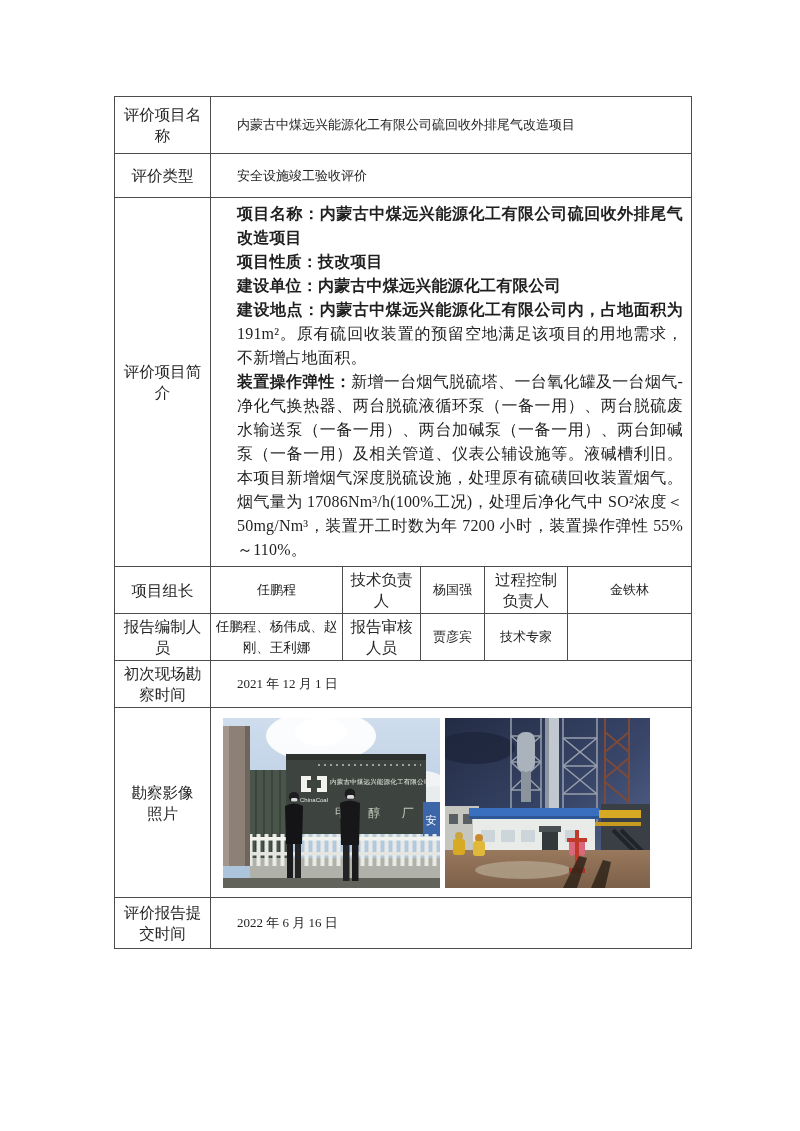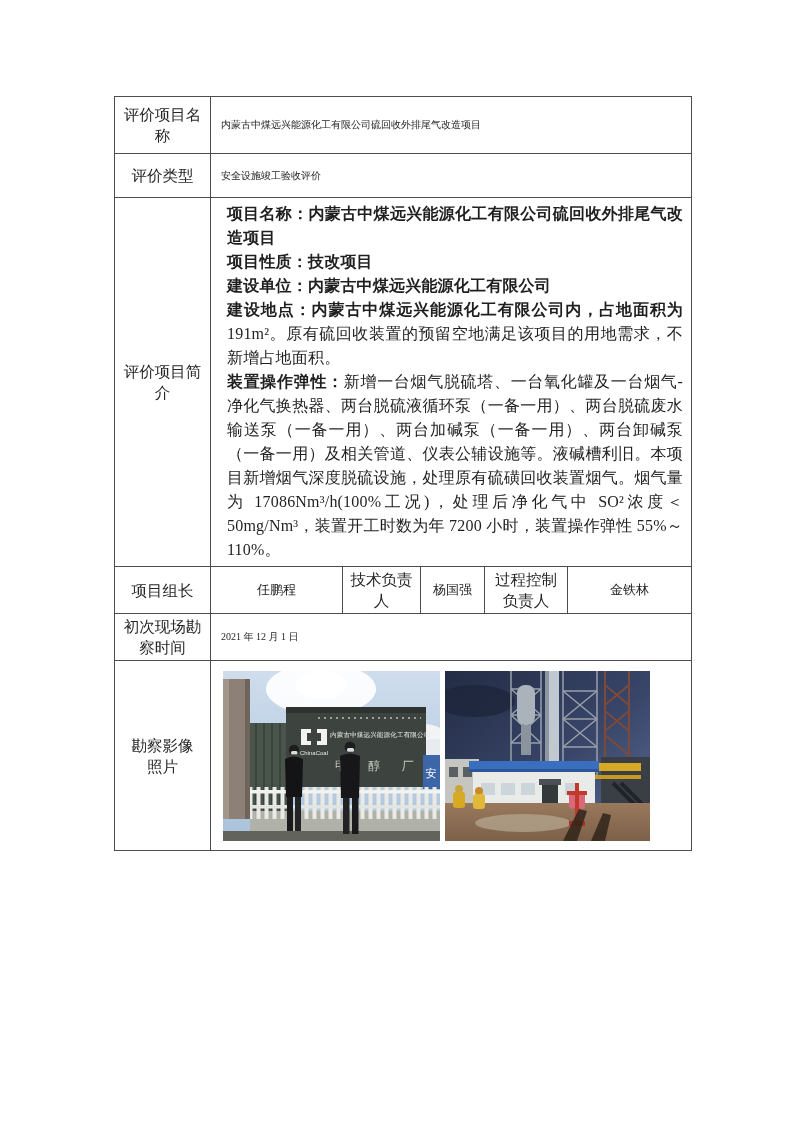--- a/index.html
+++ b/index.html
@@ -13,24 +13,24 @@
     position:absolute; left:114px; top:96px;
     border-collapse:collapse; table-layout:fixed; width:577px;
   }
   .doc-table td {
     border:1px solid #4c4c4c; overflow:hidden; vertical-align:middle;
   }
   td.lbl {
     text-align:center; font-size:15.5px; line-height:21px;
     white-space:pre-line; padding:2px 4px; color:#262626;
   }
-  td.val { font-size:10px; padding:2px 10px; }
+  td.val { font-size:13px; padding:2px 26px; }
   td.cell-c { text-align:center; font-size:13px; white-space:pre-line; line-height:20px; }
   td.cell-sm { text-align:center; font-size:13.5px; white-space:pre-line; line-height:21px; padding:2px 4px; }
-  .brief-cell { vertical-align:middle; padding:4px 8px 4px 16px; }
+  .brief-cell { vertical-align:middle; padding:4px 8px 4px 26px; }
   .brief-cell p {
     font-size:16px; line-height:24px; text-align:justify;
     letter-spacing:0.2px; margin:0;
   }
   .brief-cell b { font-weight:bold; }
   .photo-strip { display:flex; gap:5px; align-items:center; padding-left:12px; }
   .photo-frame { flex:0 0 auto; font-family:"Liberation Sans","DejaVu Sans",sans-serif; }
 </style>
 </head>
 <body>
@@ -73,20 +73,31 @@
     <td class="lbl">项目组长</td>
     <td class="cell-c">任鹏程</td>
     <td class="lbl">技术负责
 人</td>
     <td class="cell-c">杨国强</td>
     <td class="lbl">过程控制
 负责人</td>
     <td class="cell-c">金铁林</td>
   </tr>
 
+  <tr style="height:46px">
+    <td class="lbl">报告编制人
+员</td>
+    <td class="cell-sm">任鹏程、杨伟成、赵
+刚、王利娜</td>
+    <td class="lbl">报告审核
+人员</td>
+    <td class="cell-c">贾彦宾</td>
+    <td class="cell-c">技术专家</td>
+    <td class="cell-c"></td>
+  </tr>
 
   <tr style="height:47px">
     <td class="lbl">初次现场勘
 察时间</td>
     <td class="val" colspan="5">2021 年 12 月 1 日</td>
   </tr>
 
   <tr style="height:190px">
     <td class="lbl">勘察影像
 照片</td>
@@ -229,14 +240,19 @@
 
           <path d="M118 170 L134 138 L142 140 L132 170 Z" fill="#2f2419" opacity="0.85"></path>
           <path d="M146 170 L158 142 L166 144 L160 170 Z" fill="#2f2419" opacity="0.85"></path>
         </svg>
 
       </div>
     </td>
   </tr>
 
 
+  <tr style="height:51px">
+    <td class="lbl">评价报告提
+交时间</td>
+    <td class="val" colspan="5">2022 年 6 月 16 日</td>
+  </tr>
 </tbody>
   </table>
 
 </body></html>

